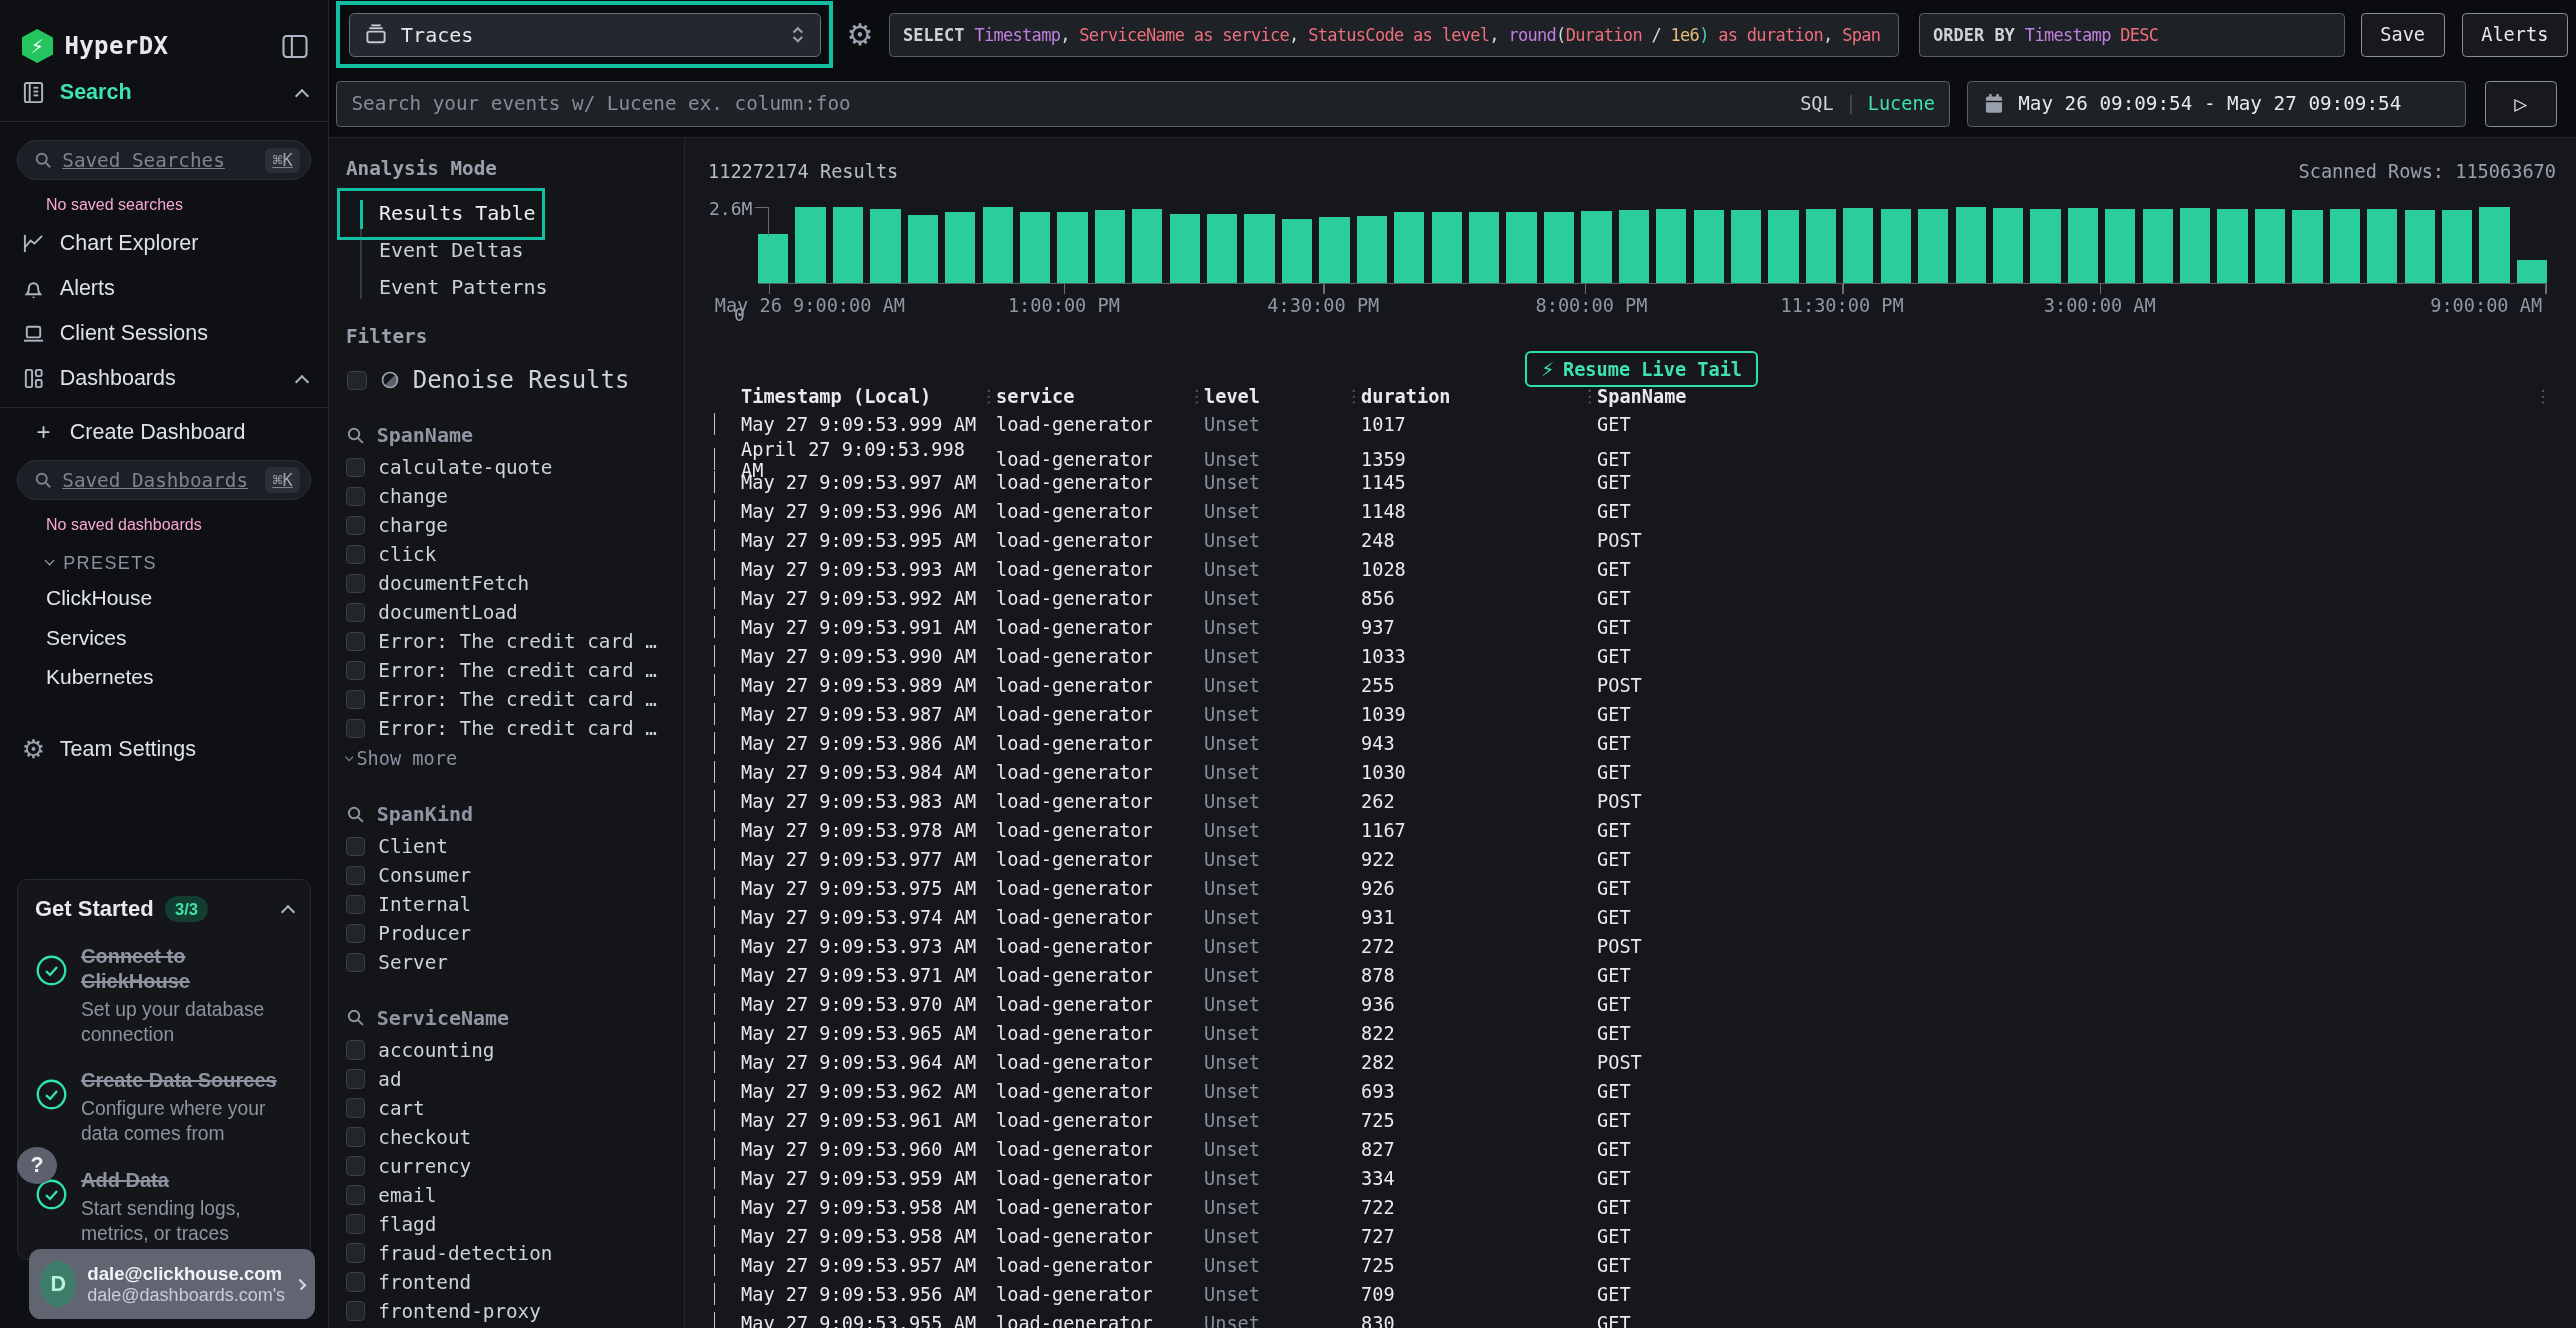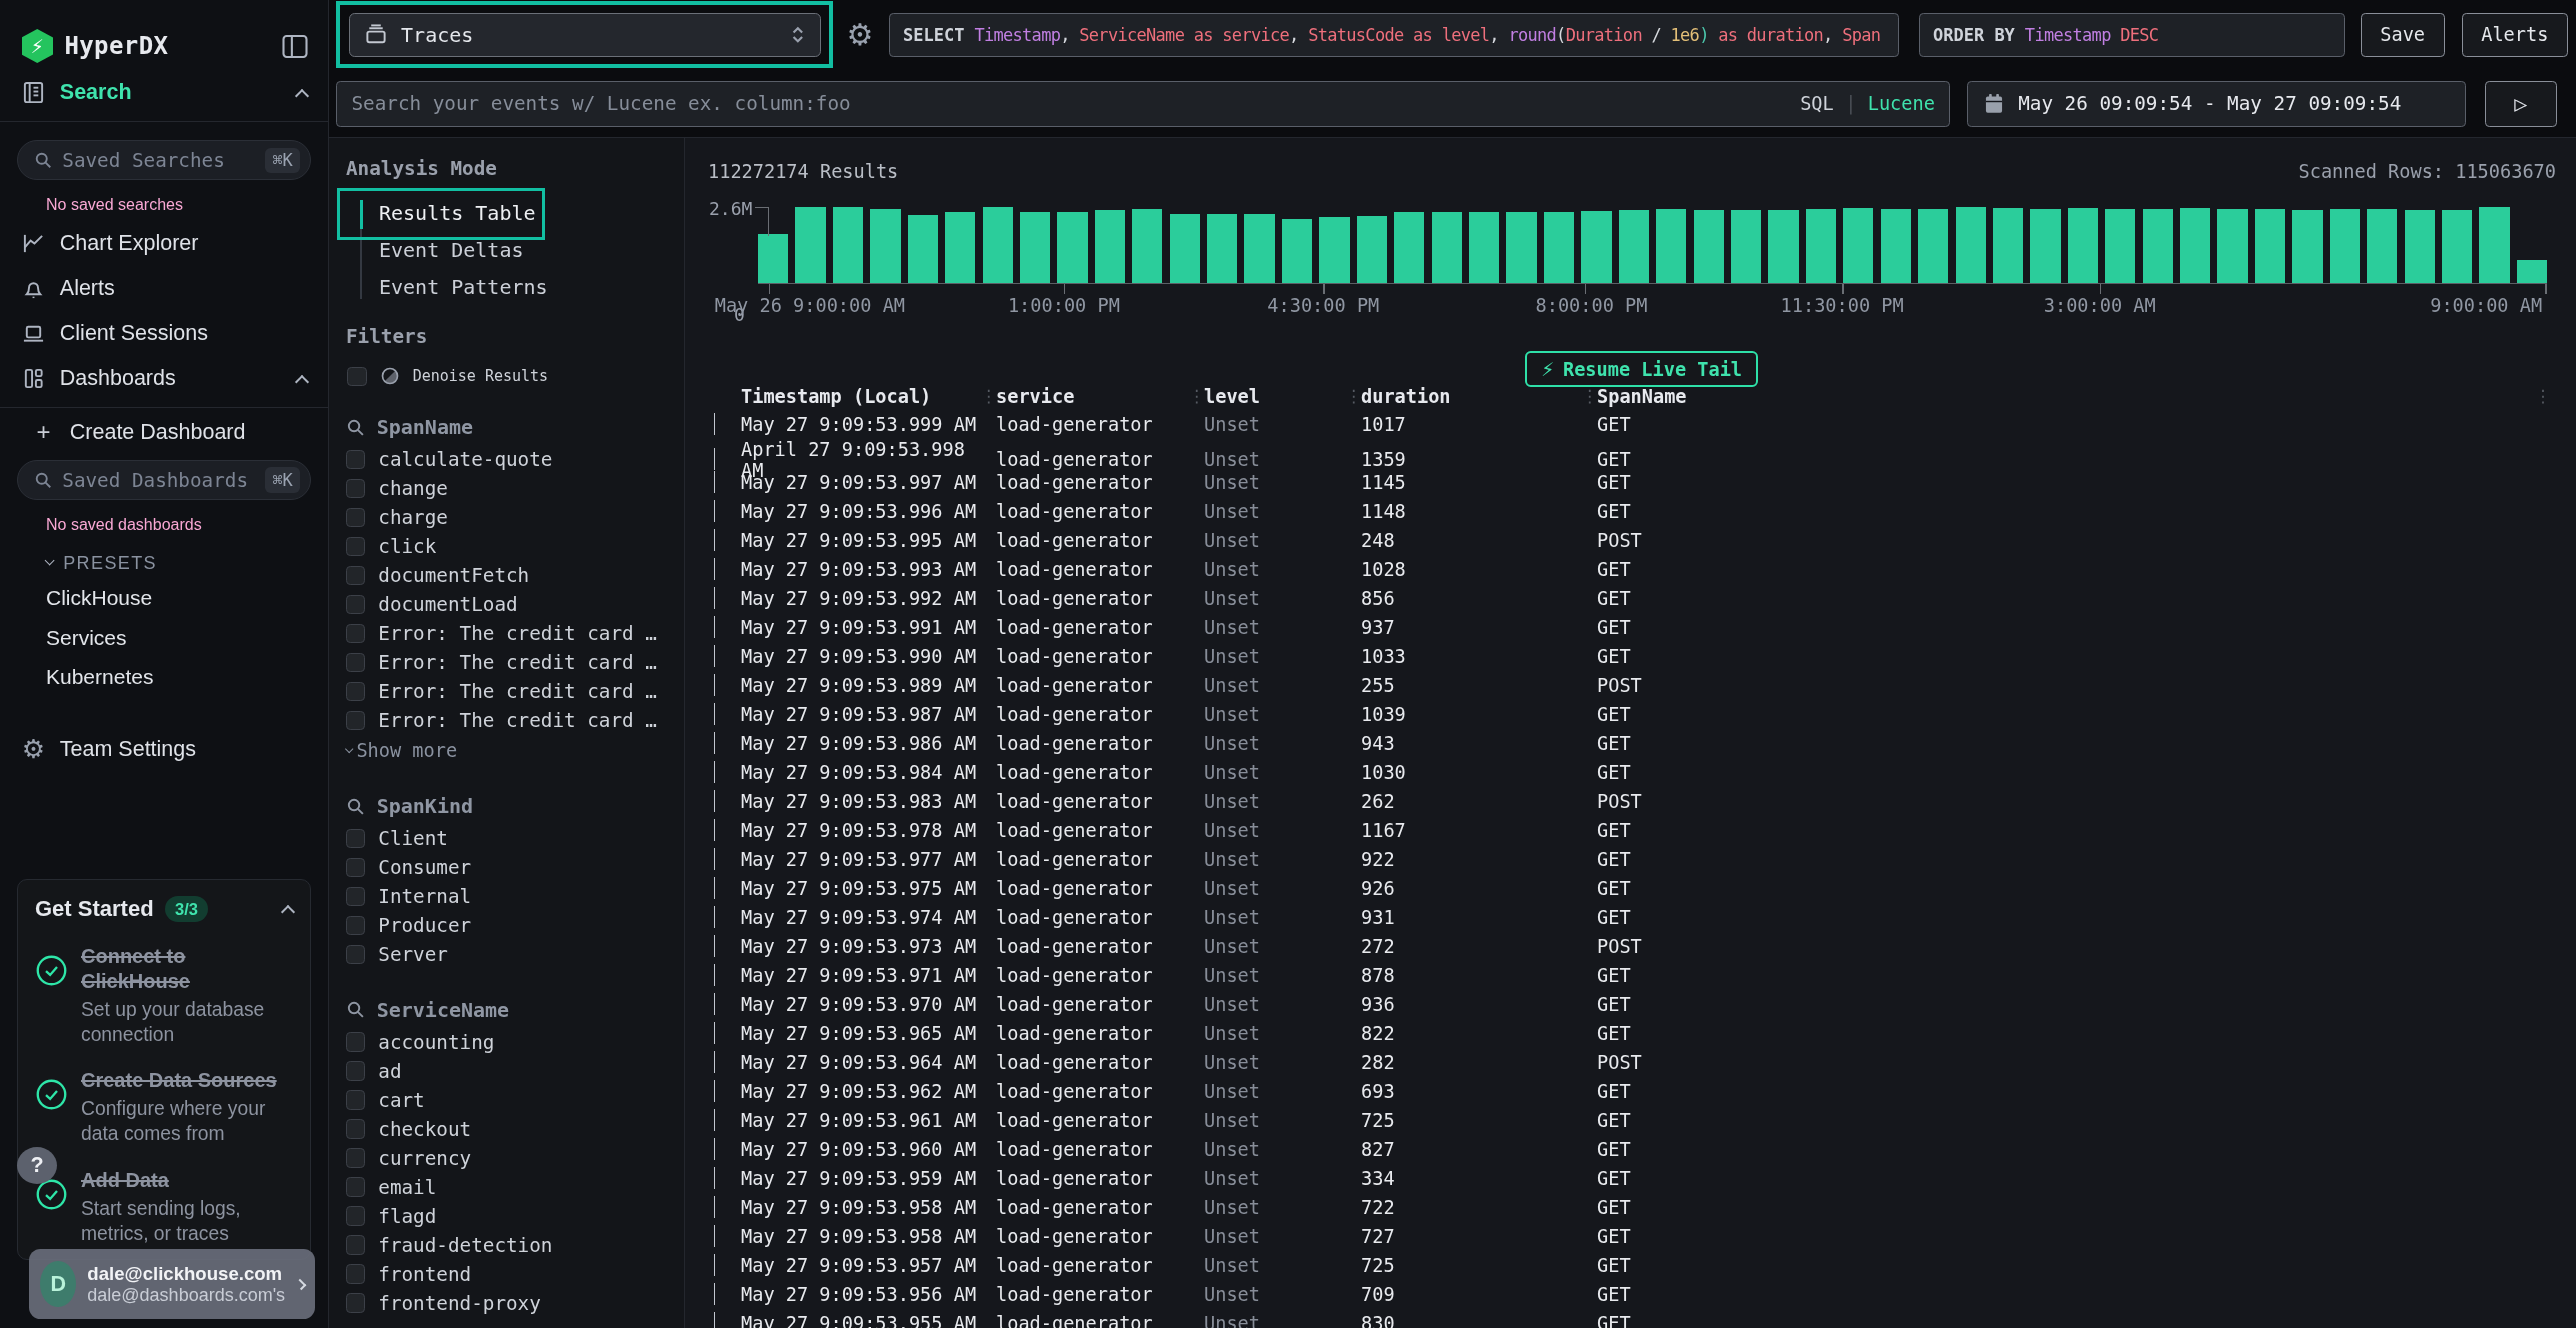--- a/index.html
+++ b/index.html
@@ -21,21 +21,21 @@
   .brand{font-weight:bold;font-size:24px;letter-spacing:0.4px;font-family:"DejaVu Sans Mono",monospace;}
   .sb-head .spacer{flex:1;}
   .nav-item{display:flex;align-items:center;gap:14.3px;padding:10px 21.5px;font-size:21.5px;color:#dfe2e8;cursor:pointer;}
   .nav-item .lbl{flex:1;}
   .nav-item.active{color:var(--grn);font-weight:bold;}
   .nav-item .ico{width:24px;display:flex;justify-content:center;}
   .chev{width:10px;height:10px;border-right:2.1px solid #aeb5c2;border-bottom:2.1px solid #aeb5c2;display:inline-block;}
   .chev.up{transform:rotate(-135deg);margin-top:5.7px;}
   .chev.down{transform:rotate(45deg);margin-bottom:4.3px;}
   .sb-div{border-top:1.4px solid var(--line);margin:5.7px 0 0 0;}
-  .pill{margin:18.6px 17px 0 17px;background:#1c1f25;border:0.7px solid #2b2f37;border-radius:715px;height:40px;display:flex;align-items:center;gap:10px;padding:0 10px 0 15.7px;color:#7d8594;font-family:"DejaVu Sans Mono",monospace;font-size:19.3px;cursor:pointer;}
+  .pill{margin:18.6px 17px 0 17px;background:#1c1f25;border:0.7px solid #2b2f37;border-radius:715px;height:40px;display:flex;align-items:center;gap:10px;padding:0 10px 0 15.7px;color:#7d8594;font-family:"DejaVu Sans Mono",monospace;font-size:19.3px;cursor:pointer;text-decoration:underline;}
   .pill .ph{flex:1;}
   .kbd{background:#2a2e36;border-radius:5.7px;padding:2.9px 7.2px;font-size:17px;color:#9aa2b0;}
   .sb-empty{color:#f9a8d4;font-size:16px;padding:15.7px 0 4.3px 46px;}
   .sb-sub{padding:2.9px 0 0 0;}
   .presets-h{display:flex;align-items:center;gap:10px;color:#8a92a0;font-size:18px;letter-spacing:1.4px;padding:14.3px 0 4.3px 46px;cursor:pointer;}
   .presets-h .chev{width:7.2px;height:7.2px;border-width:1.4px;}
   .preset{padding:7.9px 0 7.9px 46px;font-size:21px;color:#e3e6eb;cursor:pointer;}
   .gs-card{margin:107px 17px 0 17px;border:1.4px solid #262a31;border-radius:10px;background:#141619;padding:15.7px 17px 13px 17px;}
   .gs-head{display:flex;align-items:center;gap:11.4px;}
   .gs-title{font-weight:bold;font-size:22px;}
@@ -78,21 +78,21 @@
   
   .filters{width:356px;min-width:356px;background:var(--panel);border-right:1.4px solid var(--line);padding:18.6px 14.3px 0 17px;overflow:hidden;}
   .sec-label{font-weight:bold;color:#9aa0ac;font-size:19.3px;margin-bottom:8.6px;}
   .modes{position:relative;margin:15.7px 0 18.6px 0;}
   .modes::before{content:"";position:absolute;left:14.3px;top:7.2px;bottom:7.2px;width:2.1px;background:#343942;}
   .mode{position:relative;height:37px;line-height:37px;padding-left:33px;font-size:20px;color:#ccd0d8;cursor:pointer;}
   .mode.active{color:#eef0f3;}
   .mode.active::before{content:"";position:absolute;left:13.6px;top:4.3px;width:3.6px;height:29px;background:var(--teal);}
   .mode-annot{position:absolute;left:-8.6px;top:-7.2px;width:208px;height:52px;border:3.6px solid var(--teal);pointer-events:none;}
   .f-check{width:19.3px;height:19.3px;min-width:19.3px;border:1.4px solid #3c4048;border-radius:4.3px;background:#222529;display:inline-block;cursor:pointer;}
-  .denoise{display:flex;align-items:center;gap:13px;margin:18.6px 0 7.2px 1.4px;color:#cfd3da;font-size:15px;cursor:pointer;}
+  .denoise{display:flex;align-items:center;gap:13px;margin:18.6px 0 7.2px 1.4px;color:#cfd3da;font-size:24px;cursor:pointer;}
   .f-group{margin-top:29px;}
   .f-ghead{display:flex;align-items:center;gap:11.4px;font-weight:bold;color:#8f96a3;font-size:20px;margin-bottom:5.7px;cursor:pointer;}
   .f-item{display:flex;align-items:center;gap:13px;height:29px;color:#cfd3da;font-size:19.3px;cursor:pointer;white-space:nowrap;overflow:hidden;}
   .f-more{display:flex;align-items:center;gap:4px;height:30px;color:#8a92a0;font-size:18.6px;cursor:pointer;}
   .f-more .chev{width:6.4px;height:6.4px;border-width:1.4px;border-color:#8a92a0;margin-bottom:2.9px;}
 
   
   .main{flex:1;background:var(--main-bg);position:relative;padding:21.5px 29px 0 23px;min-width:0;}
   .results-bar{display:flex;justify-content:space-between;align-items:center;height:23px;}
   .r-count{color:#b9bec6;font-size:18.6px;}

